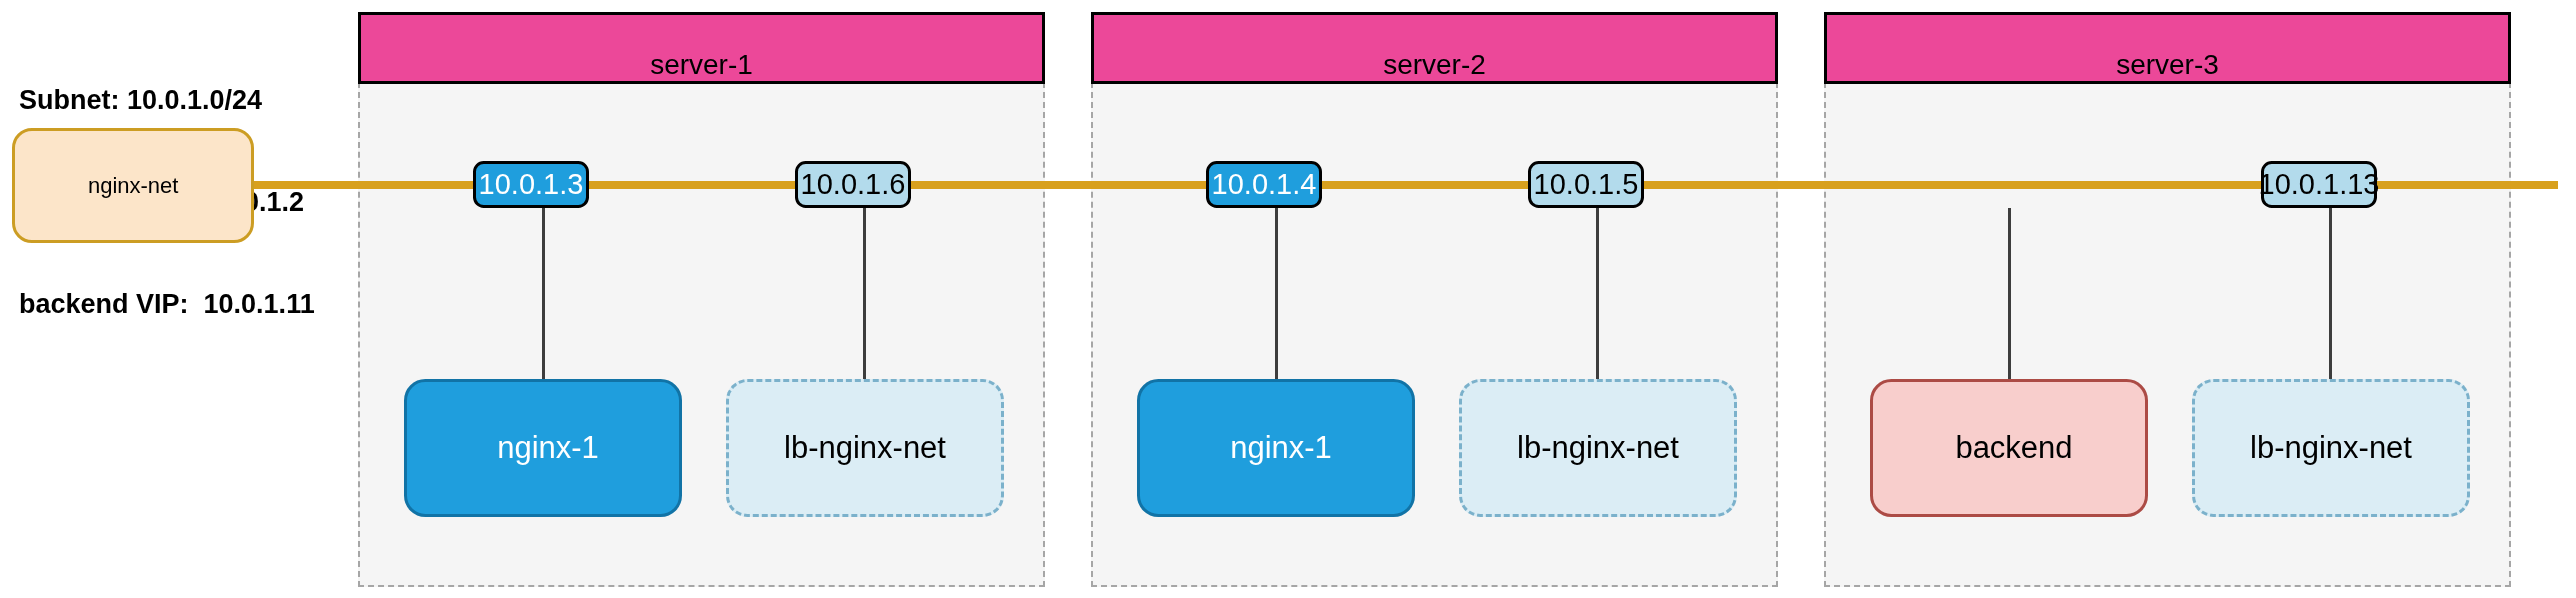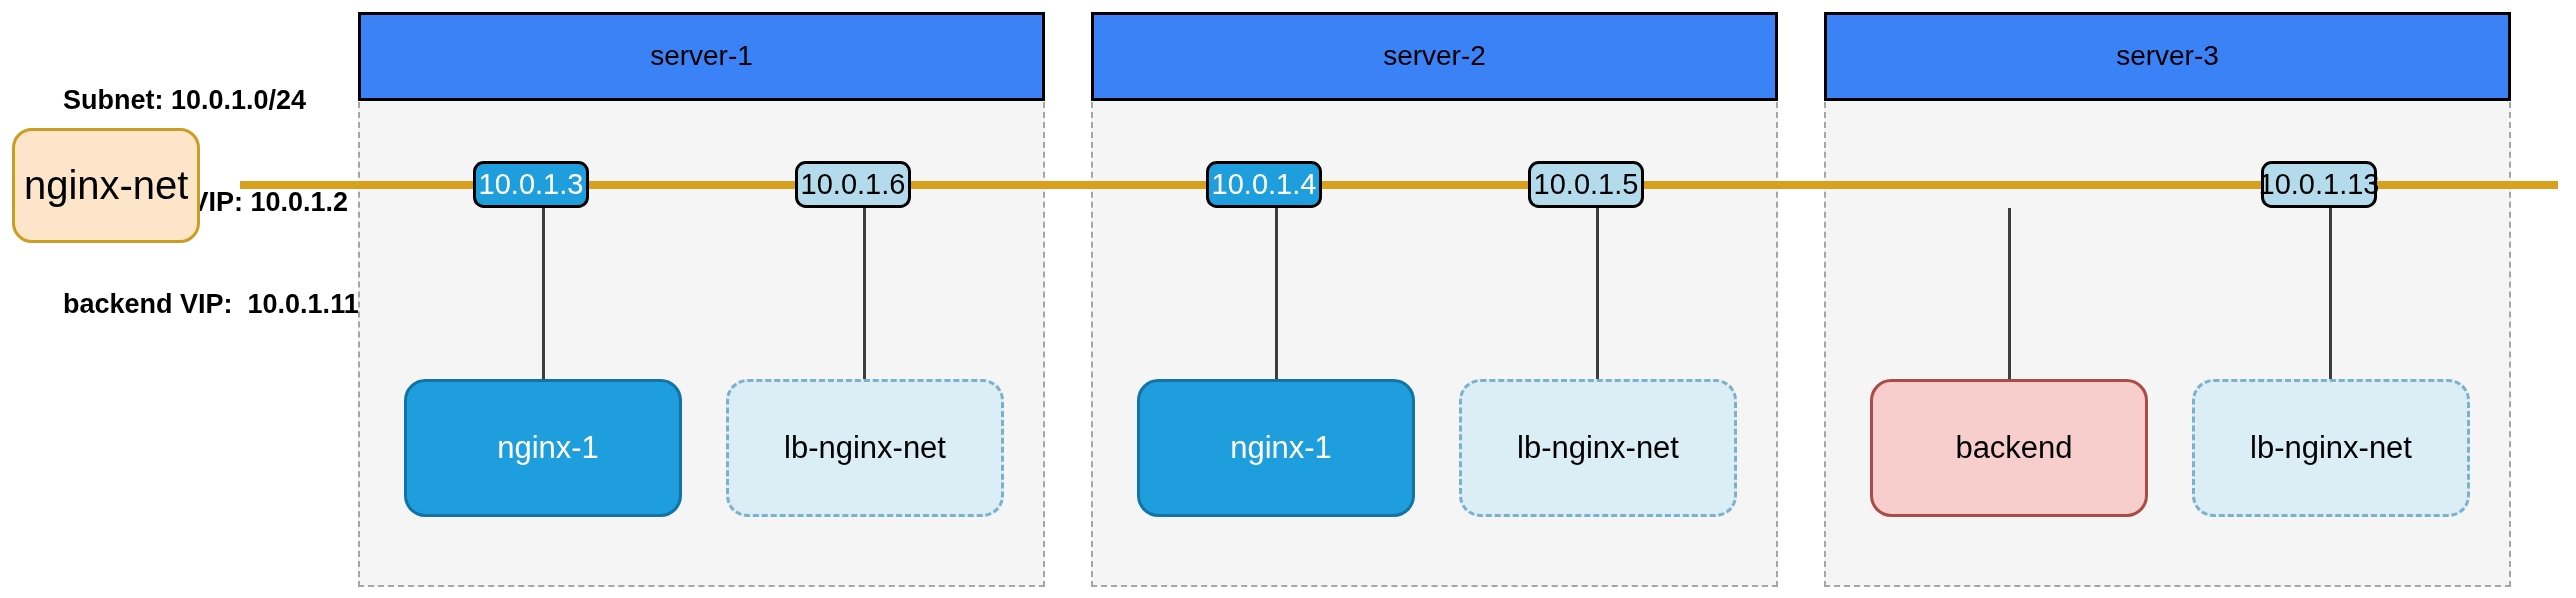--- a/index.html
+++ b/index.html
@@ -15,38 +15,37 @@
 
   
   .info {
     position: absolute;
     left: 19px;
     top: 15.3px;
     font-size: 27px;
     font-weight: bold;
     line-height: 34px;
     white-space: pre;
-    margin-left: 44px;
   }
 
   
   .net-node {
     position: absolute;
     left: 12.2px;
     top: 128px;
-    width: 188px;
+    width: 242px;
     height: 115px;
     box-sizing: border-box;
     background: #FCE5C9;
     border: 3.8px solid #CC9D23;
     border-radius: 20px;
     display: flex;
     align-items: center;
     justify-content: center;
-    font-size: 40px;
+    font-size: 22px;
     z-index: 2;
   }
 
   
   .bus {
     position: absolute;
     left: 240px;
     top: 181px;
     width: 2318px;
     height: 7.6px;
@@ -59,26 +58,26 @@
     position: absolute;
     top: 11.5px;
     width: 687px;
     height: 575px;
   }
   .server-label {
     position: absolute;
     left: 0;
     top: 0;
     width: 687px;
-    height: 89px;
+    height: 72px;
     box-sizing: border-box;
-    background: #3b82f6;
+    background: #ec4899;
     border: 3.1px solid #000000;
     display: flex;
-    align-items: center;
+    align-items: flex-end;
     justify-content: center;
     font-size: 28px;
   }
   .server-area {
     position: absolute;
     left: 0;
     top: 70px;
     width: 687px;
     height: 505px;
     box-sizing: border-box;

